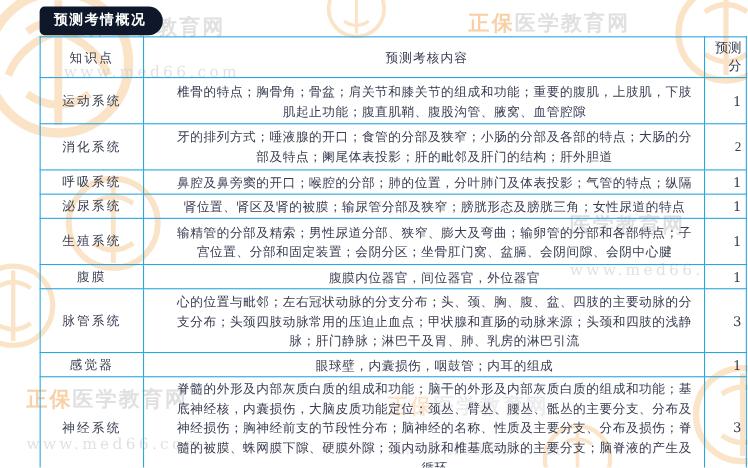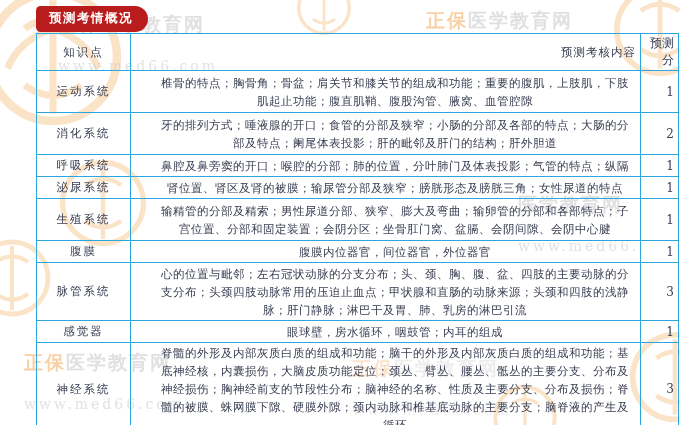--- a/index.html
+++ b/index.html
@@ -13,21 +13,21 @@
   .wm-logo{position:absolute;color:#f6c384;opacity:.45;}
   .wm-logo svg{display:block;width:100%;height:100%;}
   .wm-text{position:absolute;opacity:.55;white-space:nowrap;}
   .wm-brand{font-size:19px;letter-spacing:2px;color:#c8c8c8;font-weight:bold;}
   .wm-brand .pfx{color:#f5a95f;}
   .wm-url{font-size:14px;letter-spacing:3px;color:#c9c9c9;margin-top:20px;}
   .wm-faint{opacity:.32;}
   
   .badge{
     position:absolute;left:36px;top:6px;z-index:3;
-    background:#b91c1c;color:#ffffff;
+    background:#0f172a;color:#ffffff;
     font-family:Liberation Serif, serif;
     font-weight:bold;font-size:12.5px;letter-spacing:1.5px;
     padding:4px 15px 5px 13px;
     border-radius:5px 14px 14px 5px;
   }
   
   table.t{
     position:absolute;left:36px;top:33px;z-index:2;
     width:642px;border-collapse:collapse;table-layout:fixed;
     background:transparent;
@@ -38,25 +38,25 @@
     font-size:11.5px;
     padding:1px 4px;
     vertical-align:middle;
     background:transparent;
   }
   .t col.c1{width:94px;}
   .t col.c2{width:510px;}
   .t col.c3{width:38px;}
   .t thead th{height:20px;font-weight:normal;font-size:11.5px;}
   .t th.h-kp,.t td.kp{text-align:center;letter-spacing:2px;}
-  .t th.h-content{text-align:right;padding-left:9px;letter-spacing:1px;}
+  .t th.h-content{text-align:center;padding-left:9px;letter-spacing:1px;}
   .t td.content{text-align:center;padding-left:25px;padding-right:6px;line-height:18px;letter-spacing:.5px;}
   .t th.h-score,.t td.score{text-align:right;font-size:12px;}
   .t tbody tr:nth-child(1){height:42px;}
-  .t tbody tr:nth-child(2){height:42px;}
+  .t tbody tr:nth-child(2){height:42px;font-family:Liberation Serif, serif;}
   .t tbody tr:nth-child(3){height:22px;}
   .t tbody tr:nth-child(4){height:22px;}
   .t tbody tr:nth-child(5){height:42px;}
   .t tbody tr:nth-child(6){height:22px;}
   .t tbody tr:nth-child(7){height:58px;}
   .t tbody tr:nth-child(8){height:22px;}
   .t tbody tr:nth-child(9){height:74px;}
   .t tbody tr:nth-child(10){height:25px;}
 </style>
 </head>
@@ -181,21 +181,21 @@
   </tr>
 
   <tr>
     <td class="kp">脉管系统</td>
     <td class="content">心的位置与毗邻；左右冠状动脉的分支分布；头、颈、胸、腹、盆、四肢的主要动脉的分支分布；头颈四肢动脉常用的压迫止血点；甲状腺和直肠的动脉来源；头颈和四肢的浅静脉；肝门静脉；淋巴干及胃、肺、乳房的淋巴引流</td>
     <td class="score">3</td>
   </tr>
 
   <tr>
     <td class="kp">感觉器</td>
-    <td class="content">眼球壁，房水循环，咽鼓管；内耳的组成</td>
+    <td class="content">眼球壁，内囊损伤，咽鼓管；内耳的组成</td>
     <td class="score">1</td>
   </tr>
 
   <tr>
     <td class="kp">神经系统</td>
     <td class="content">脊髓的外形及内部灰质白质的组成和功能；脑干的外形及内部灰质白质的组成和功能；基底神经核，内囊损伤，大脑皮质功能定位；颈丛、臂丛、腰丛、骶丛的主要分支、分布及神经损伤；胸神经前支的节段性分布；脑神经的名称、性质及主要分支、分布及损伤；脊髓的被膜、蛛网膜下隙、硬膜外隙；颈内动脉和椎基底动脉的主要分支；脑脊液的产生及循环</td>
     <td class="score">3</td>
   </tr>
 
   <tr>

